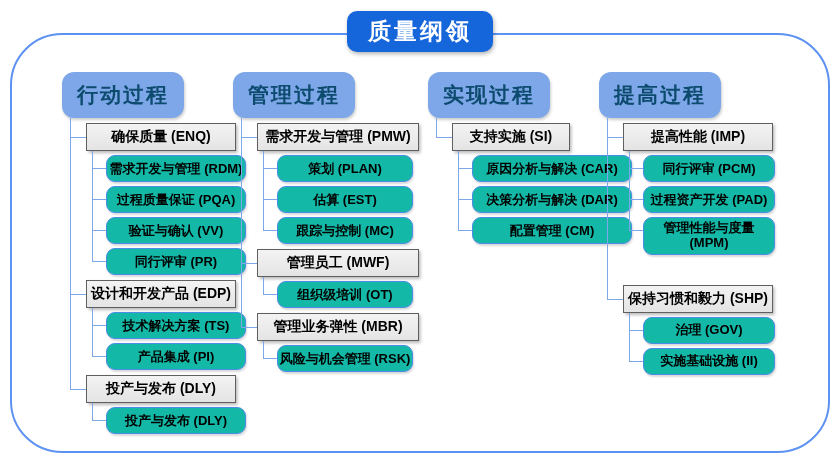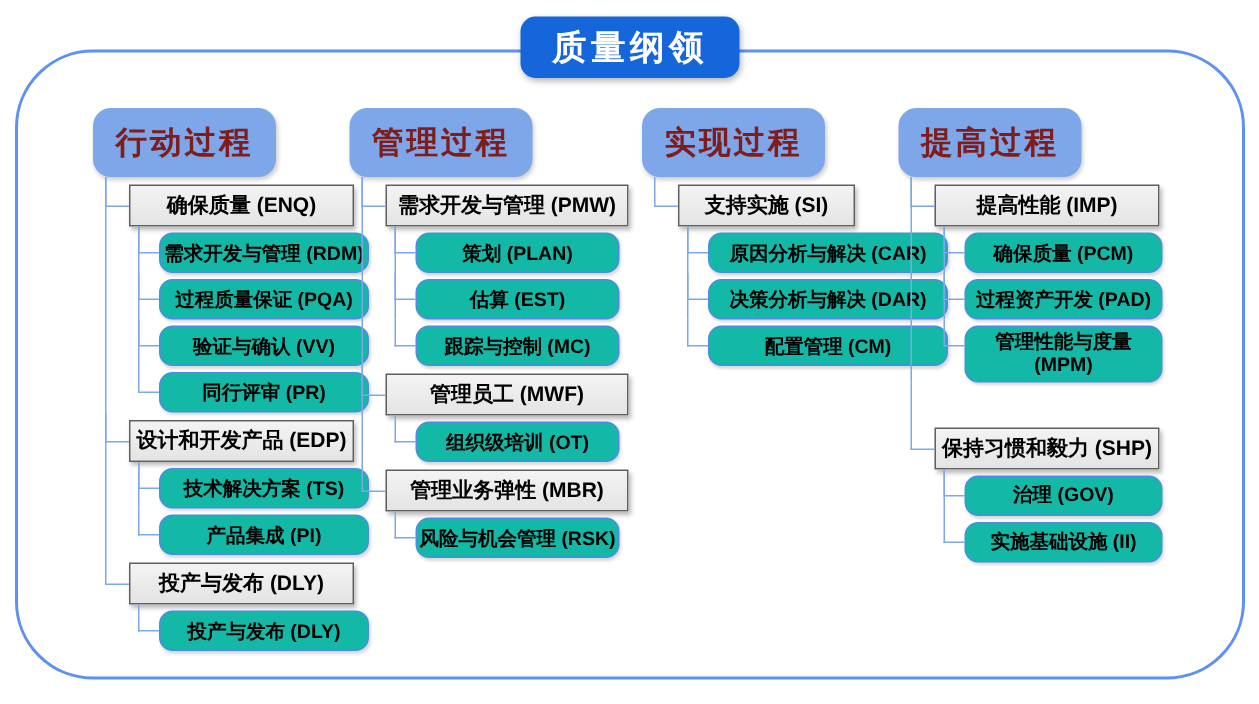--- a/index.html
+++ b/index.html
@@ -24,21 +24,21 @@
     position:absolute;left:347px;top:11px;width:146px;height:41px;z-index:3;
     background:var(--title-blue);color:#fff;border-radius:10px;
     display:flex;align-items:center;justify-content:center;
     font-size:23px;font-weight:bold;letter-spacing:3px;
     box-shadow:1px 2px 4px rgba(0,0,0,.3);
   }
   .col{position:absolute;top:72px;z-index:2;}
   .c1{left:62px}.c2{left:233px}.c3{left:428px}.c4{left:599px}
   .colhead{
     width:122px;height:46px;border-radius:12px;background:var(--header-blue);
-    color:#7f1d1d;font-size:21px;font-weight:bold;letter-spacing:2px;
+    color:#0c4a6e;font-size:21px;font-weight:bold;letter-spacing:2px;
     display:flex;align-items:center;justify-content:center;
     box-shadow:1px 2px 3px rgba(0,0,0,.2);
   }
   ul{list-style:none;margin:0;padding:0;}
   .tree{padding-left:8px;}
   .tree > li{position:relative;padding:5px 0 0 16px;}
   .tree > li::before{
     content:"";position:absolute;left:0;top:0;width:15px;height:19px;
     border-left:1.5px solid var(--line-blue);border-bottom:1.5px solid var(--line-blue);
   }
@@ -181,21 +181,21 @@
   </ul>
 </div>
 
 <div class="col c4">
   <div class="colhead">提高过程</div>
   <ul class="tree">
     <li>
       <div class="gbox">提高性能 (IMP)</div>
       <ul class="subtree">
         <li>
-            <div class="wbox">确保质量 (PCM)</div>
+            <div class="wbox">同行评审 (PCM)</div>
           </li>
         <li>
             <div class="wbox">过程资产开发 (PAD)</div>
           </li>
         <li>
             <div class="wbox wrap">管理性能与度量 (MPM)</div>
           </li>
       </ul>
     </li>
     <li class="gap">

